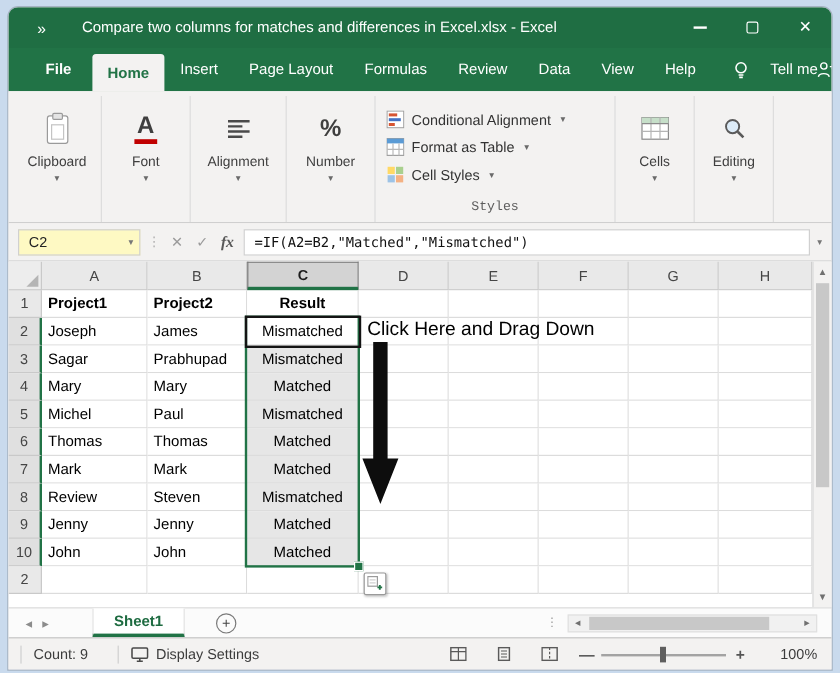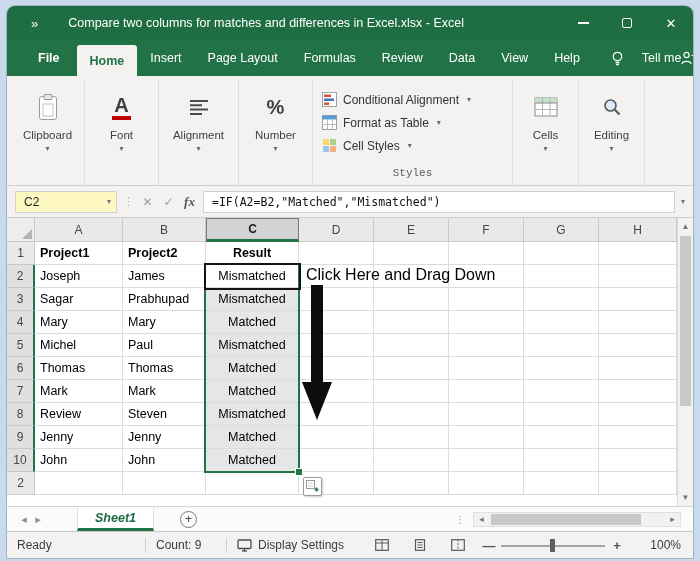--- a/index.html
+++ b/index.html
@@ -87,21 +87,21 @@
   .varrow { position:absolute; left:0; width:100%; text-align:center; font-size:8px; color:#707070; }
   .varrow.up { top:4px; } .varrow.down { bottom:4px; }
   .vthumb { position:absolute; left:2px; top:18px; width:11px; height:170px; background:#c8c8c8; }
 
   
   .sheettabs { height:25px; flex:0 0 25px; background:#fbfbfb; border-top:1px solid #d6d6d6; display:flex; align-items:center; }
   .tnav { color:#8c8c8c; font-size:11px; width:14px; text-align:center; }
   .tnav.first { margin-left:10px; }
   .sheettab { margin-left:32px; height:100%; display:flex; align-items:center; padding:0 17px;
               color:#1e6b41; font-weight:700; font-size:12.5px; background:#fff;
-              border-left:1px solid #e2e2e2; border-right:1px solid #e2e2e2; border-bottom:3px solid #217346;font-style:italic; }
+              border-left:1px solid #e2e2e2; border-right:1px solid #e2e2e2; border-bottom:3px solid #217346; }
   .addsheet { width:17px; height:17px; border:1px solid #7a7a7a; border-radius:50%; display:flex; align-items:center;
               justify-content:center; font-size:12px; line-height:1; color:#444; margin-left:26px; }
   .hdots { color:#9a9a9a; margin-left:auto; font-size:10px; }
   .hscroll { display:flex; align-items:center; width:208px; margin:0 12px 0 8px; height:15px; background:#f1f1f1; border:1px solid #e0e0e0; }
   .harrow { width:15px; text-align:center; font-size:9px; color:#707070; }
   .htrack { flex:1; height:100%; position:relative; }
   .hthumb { position:absolute; left:2px; top:1px; height:11px; width:150px; background:#c8c8c8; }
 
   
   .statusbar { height:27px; flex:0 0 27px; background:#f3f2f1; border-top:1px solid #c6c6c6;
@@ -428,21 +428,20 @@
     <div class="hscroll">
       <span class="harrow">◂</span>
       <div class="htrack">
           <div class="hthumb"></div>
         </div>
       <span class="harrow">▸</span>
     </div>
   </div>
 
   <div class="statusbar">
-    <span class="sb-ready">Ready</span>
     <span class="sb-sep"></span>
     <span class="sb-count">Count: 9</span>
     <span class="sb-sep"></span>
     <div class="sb-display">
       <svg width="15" height="13" viewBox="0 0 15 13">
           <rect x="1" y="1" width="13" height="8.5" rx="1" fill="none" stroke="#4a4a4a" stroke-width="1.3"></rect>
           <line x1="7.5" y1="9.5" x2="7.5" y2="12" stroke="#4a4a4a" stroke-width="1.3"></line>
           <line x1="5" y1="12" x2="10" y2="12" stroke="#4a4a4a" stroke-width="1.3"></line>
         </svg>
       <span>Display Settings</span>

